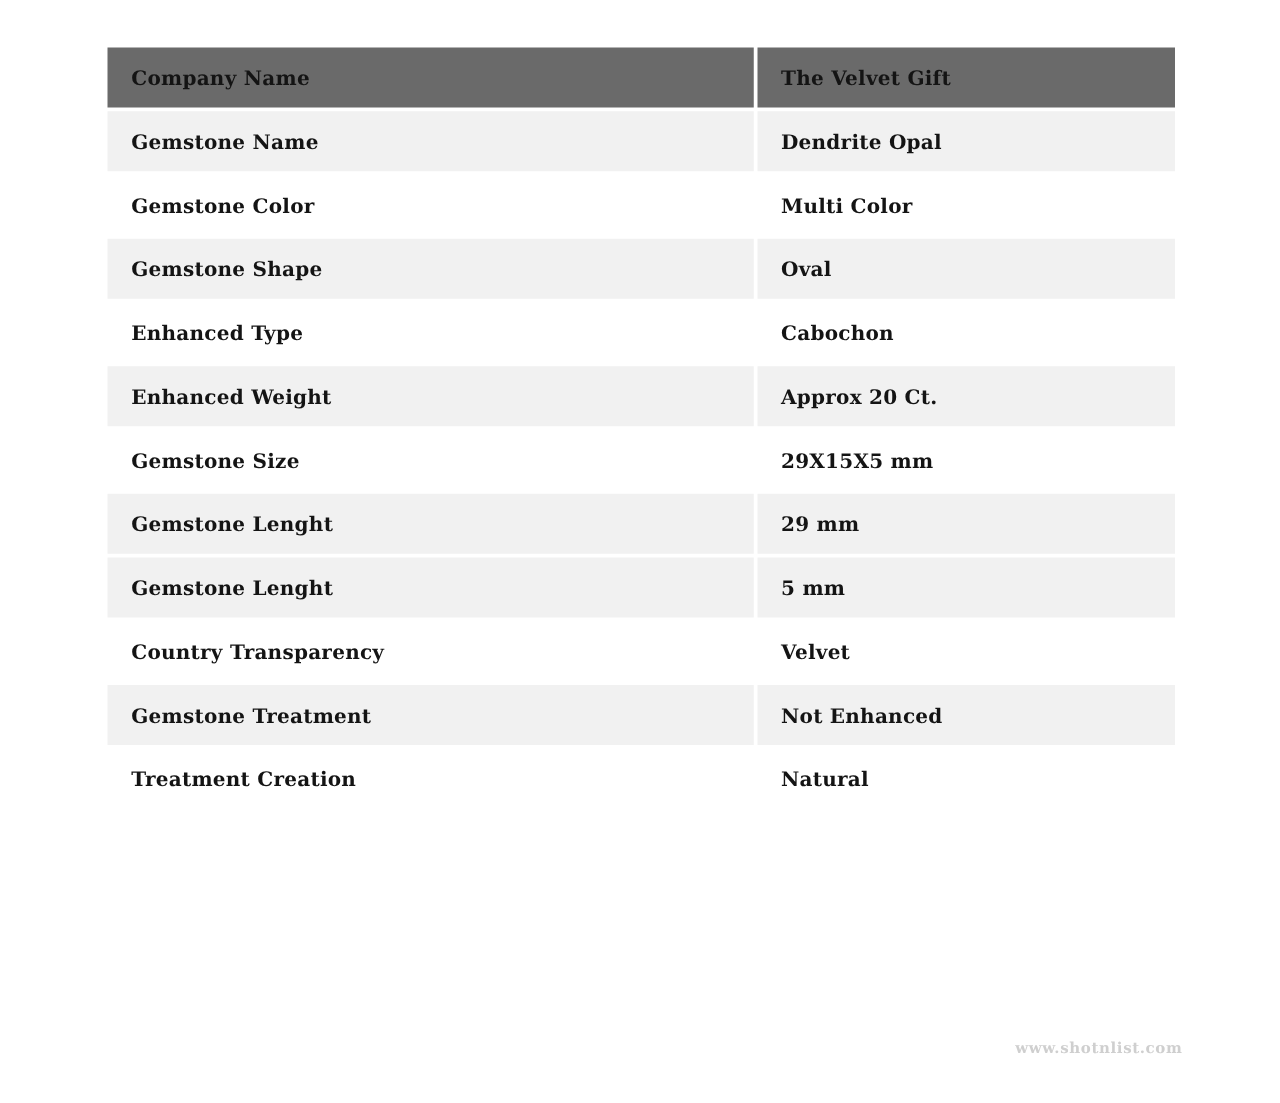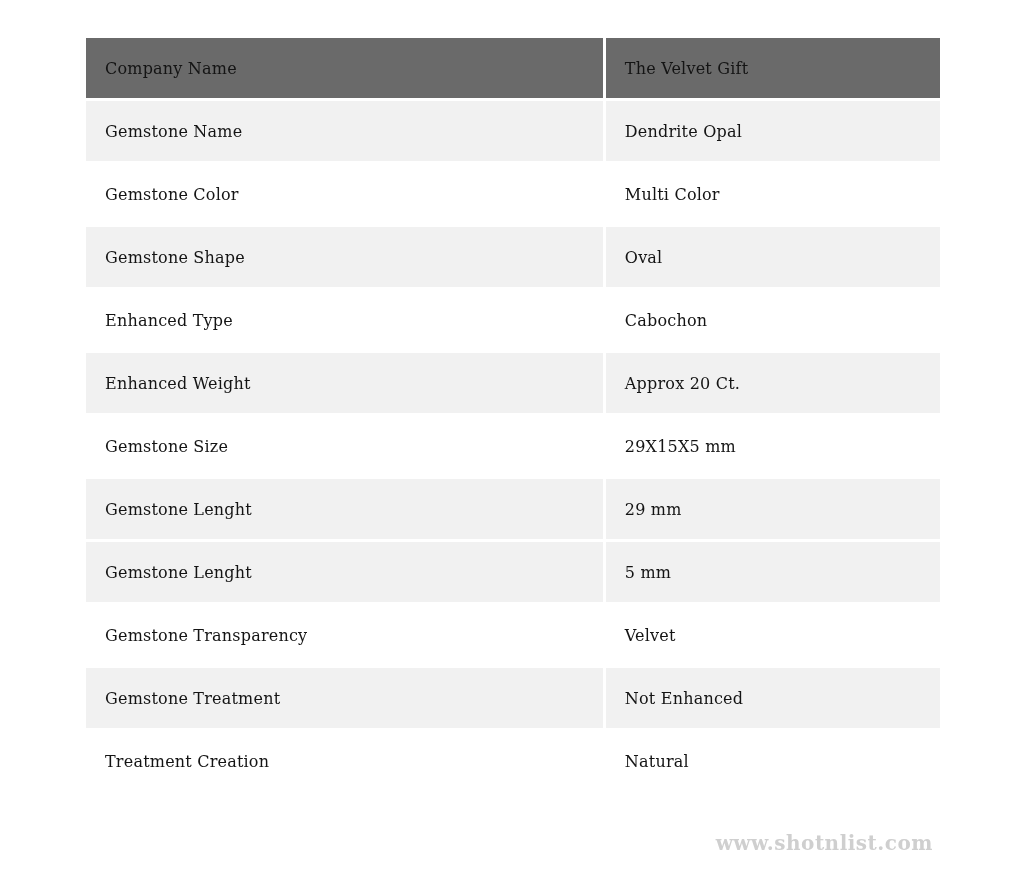--- a/index.html
+++ b/index.html
@@ -29,46 +29,46 @@
     top: 35px;
     width: 860px;
     border-collapse: separate;
     border-spacing: 3px;
     table-layout: fixed;
   }
   col.label-col { width: 515px; }
   col.value-col { width: 333px; }
   .spec-table th,
   .spec-table td {
-    height: 60px;
+    height: 48px;
     padding: 0 10px 0 19px;
     text-align: left;
     vertical-align: middle;
-    font-weight: normal;
+    font-weight: bold;
     font-size: 16px;
     color: var(--text);
     letter-spacing: 0.2px;
     white-space: nowrap;
     overflow: hidden;
   }
   .spec-table thead th {
     background: var(--header-bg);
   }
   .spec-table tbody td {
     background: var(--row-bg);
   }
   .spec-table tbody tr.alt td {
     background: var(--row-alt-bg);
   }
   .watermark {
     position: absolute;
     top: 831px;
-    right: 91px;
+    right: 78px;
     font-weight: bold;
-    font-size: 20px;
+    font-size: 12px;
     color: var(--watermark);
     letter-spacing: 0.5px;
   }
 </style>
 </head>
 <body>
 
 <div class="page">
 
   <table class="spec-table">
@@ -109,21 +109,21 @@
         </tr>
         <tr class="alt">
           <td>Gemstone Lenght</td>
           <td>29 mm</td>
         </tr>
         <tr class="alt">
           <td>Gemstone Lenght</td>
           <td>5 mm</td>
         </tr>
         <tr>
-          <td>Gemstone Transparency</td>
+          <td>Country Transparency</td>
           <td>Velvet</td>
         </tr>
         <tr class="alt">
           <td>Gemstone Treatment</td>
           <td>Not Enhanced</td>
         </tr>
         <tr>
           <td>Treatment Creation</td>
           <td>Natural</td>
         </tr>

